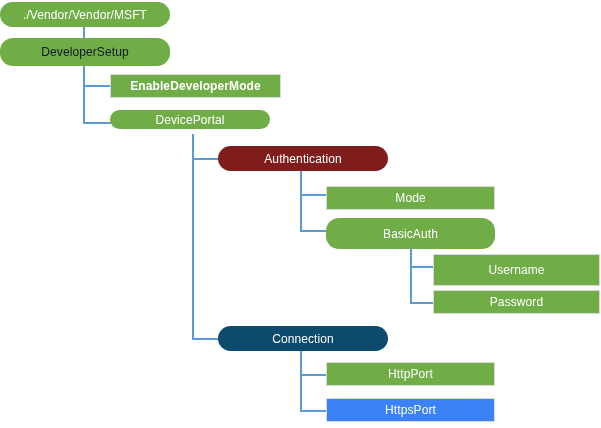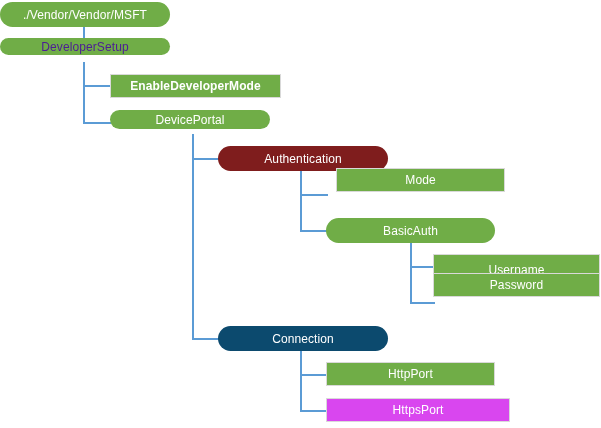--- a/index.html
+++ b/index.html
@@ -63,25 +63,25 @@
       <div class="conn h" style="background: rgb(91, 155, 213); left: 300px; top: 230px; width: 28px;"></div>
       <div class="conn v" style="background: rgb(91, 155, 213); left: 410px; top: 242px; height: 62px;"></div>
       <div class="conn h" style="background: rgb(91, 155, 213); left: 410px; top: 266px; width: 25px;"></div>
       <div class="conn h" style="background: rgb(91, 155, 213); left: 410px; top: 302px; width: 25px;"></div>
       <div class="conn v" style="background: rgb(91, 155, 213); left: 300px; top: 350px; height: 62px;"></div>
       <div class="conn h" style="background: rgb(91, 155, 213); left: 300px; top: 374px; width: 28px;"></div>
       <div class="conn h" style="background: rgb(91, 155, 213); left: 300px; top: 410px; width: 28px;"></div>
     </div>
   <div id="node-layer">
       <div class="node pill" style="left: 0px; top: 2px; width: 170px; height: 25px; background: rgb(112, 173, 71); color: rgb(255, 255, 255);">./Vendor/Vendor/MSFT</div>
-      <div class="node pill" style="left: 0px; top: 38px; width: 170px; height: 17px; background: rgb(112, 173, 71); color: #4c1d95;">DeveloperSetup</div>
+      <div class="node pill" style="left: 0px; top: 38px; width: 170px; height: 28px; background: rgb(112, 173, 71); color: #0f172a;">DeveloperSetup</div>
       <div class="node rect" style="left: 110px; top: 74px; width: 171px; height: 24px; background: rgb(112, 173, 71); color: rgb(255, 255, 255); border-color: rgb(217, 217, 217); font-weight: bold;">EnableDeveloperMode</div>
       <div class="node pill" style="left: 110px; top: 110px; width: 160px; height: 19px; background: rgb(112, 173, 71); color: rgb(255, 255, 255);">DevicePortal</div>
       <div class="node pill" style="left: 218px; top: 146px; width: 170px; height: 25px; background: #7f1d1d; color: rgb(255, 255, 255);">Authentication</div>
-      <div class="node rect" style="left: 326px; top: 168px; width: 169px; height: 24px; background: rgb(112, 173, 71); color: rgb(255, 255, 255); border-color: rgb(217, 217, 217); margin-left: 10px;">Mode</div>
-      <div class="node pill" style="left: 326px; top: 218px; width: 169px; height: 25px; background: rgb(112, 173, 71); color: rgb(255, 255, 255);">BasicAuth</div>
+      <div class="node rect" style="left: 326px; top: 186px; width: 169px; height: 24px; background: rgb(112, 173, 71); color: rgb(255, 255, 255); border-color: rgb(217, 217, 217);">Mode</div>
+      <div class="node pill" style="left: 326px; top: 218px; width: 169px; height: 31px; background: rgb(112, 173, 71); color: rgb(255, 255, 255);">BasicAuth</div>
       <div class="node rect" style="left: 433px; top: 254px; width: 167px; height: 32px; background: rgb(112, 173, 71); color: rgb(255, 255, 255); border-color: rgb(217, 217, 217);">Username</div>
-      <div class="node rect" style="left: 433px; top: 273px; width: 167px; height: 24px; background: rgb(112, 173, 71); color: rgb(255, 255, 255); border-color: rgb(217, 217, 217);">Password</div>
+      <div class="node rect" style="left: 433px; top: 290px; width: 167px; height: 24px; background: rgb(112, 173, 71); color: rgb(255, 255, 255); border-color: rgb(217, 217, 217);">Password</div>
       <div class="node pill" style="left: 218px; top: 326px; width: 170px; height: 25px; background: #0c4a6e; color: rgb(255, 255, 255);">Connection</div>
       <div class="node rect" style="left: 326px; top: 362px; width: 169px; height: 24px; background: rgb(112, 173, 71); color: rgb(255, 255, 255); border-color: rgb(217, 217, 217);">HttpPort</div>
-      <div class="node rect" style="left: 326px; top: 398px; width: 184px; height: 24px; background: #d946ef; color: rgb(255, 255, 255); border-color: rgb(217, 217, 217);">HttpsPort</div>
+      <div class="node rect" style="left: 326px; top: 398px; width: 169px; height: 24px; background: #3b82f6; color: rgb(255, 255, 255); border-color: rgb(217, 217, 217);">HttpsPort</div>
     </div>
 </div>
 
 </body></html>

